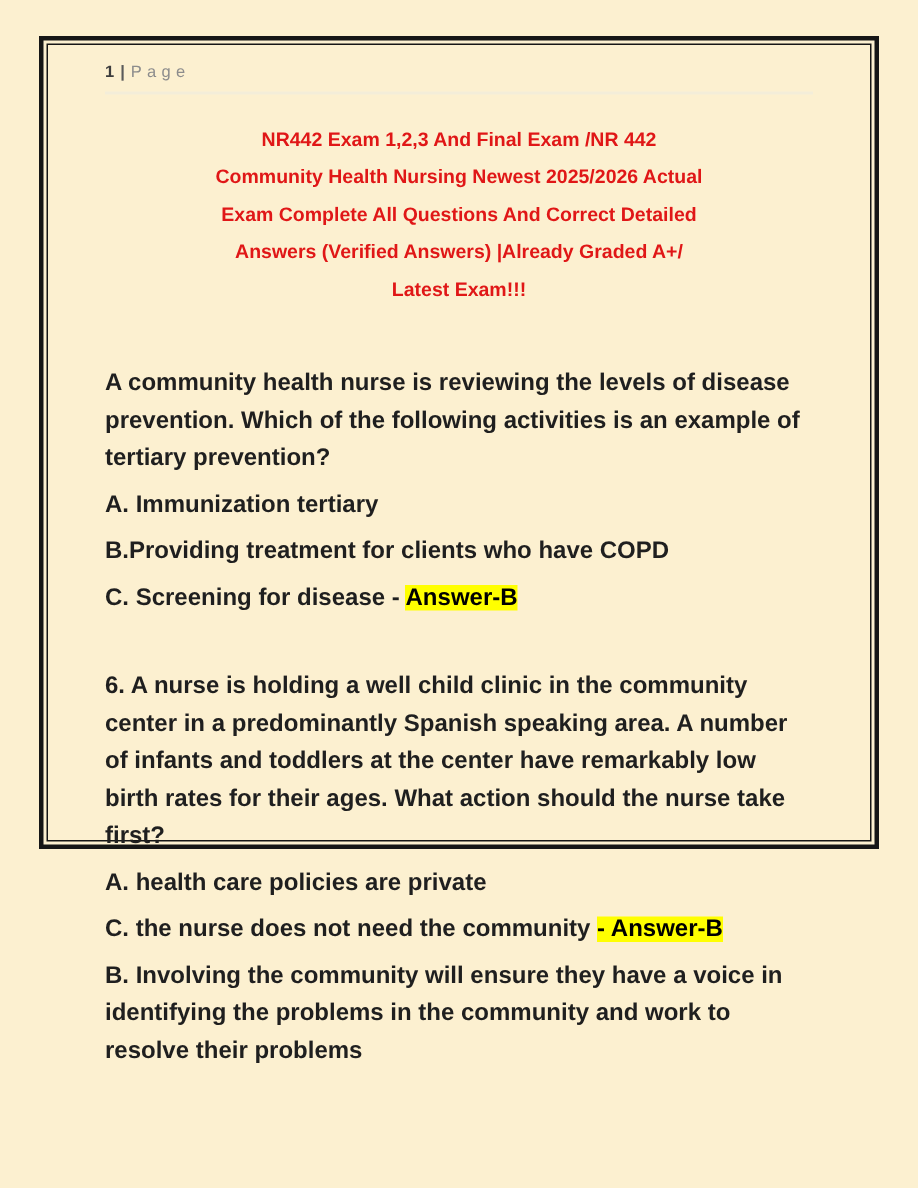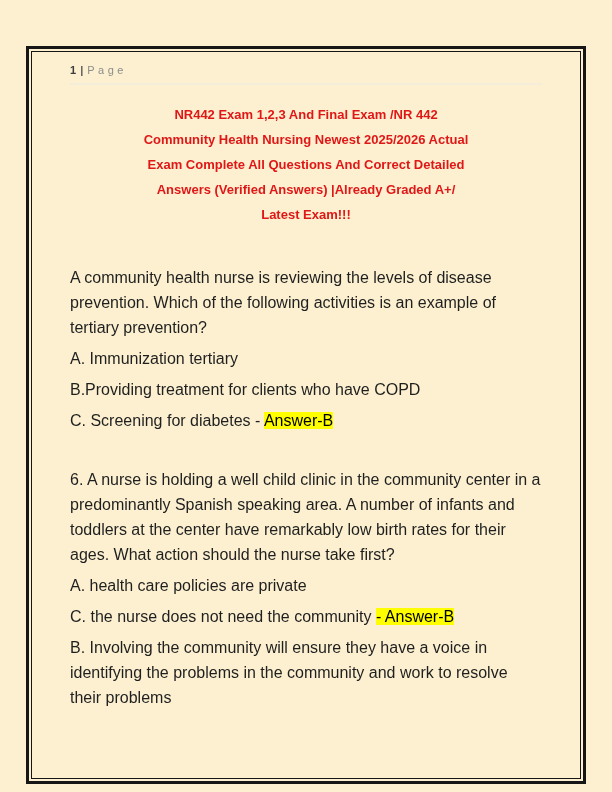--- a/index.html
+++ b/index.html
@@ -18,24 +18,23 @@
     background: var(--background);
     font-family: "Liberation Sans", sans-serif;
     position: relative;
     overflow: hidden;
   }
   .page-frame {
     position: absolute;
     left: 26px;
     top: 24px;
     width: 560px;
-    height: 738px;
+    height: 542px;
     border: 3px solid var(--frame);
     padding: 2px;
-    margin-top: 22px;
   }
   .page-frame-inner {
     width: 100%;
     height: 100%;
     border: 1px solid var(--frame);
     padding: 6px 38px 0 38px;
   }
   .header-row {
     padding: 6px 0 6px 0;
     border-bottom: 2px solid #f3edd9;
@@ -65,20 +64,21 @@
     color: var(--title);
   }
   .title-line { white-space: nowrap; }
   .qa-section { margin-top: 38px; }
   .question-block.second { margin-top: 34px; }
   .para {
     margin: 0 0 6px 0;
     font-size: 16px;
     line-height: 25px;
     color: var(--text);
+    font-weight: bold;
   }
   .hl {
     background: var(--highlight);
     color: #000;
     text-align: right;
   }
 </style>
 </head>
 <body>
 
@@ -96,21 +96,21 @@
       <div class="title-line">Answers (Verified Answers) |Already Graded A+/</div>
       <div class="title-line">Latest Exam!!!</div>
     </div>
 
     <div class="qa-section">
 
       <div class="question-block">
         <p class="para">A community health nurse is reviewing the levels of disease prevention. Which of the following activities is an example of tertiary prevention?</p>
         <p class="para"><span>A. Immunization tertiary</span></p>
         <p class="para"><span>B.Providing treatment for clients who have COPD</span></p>
-        <p class="para"><span>C. Screening for diabetes - </span><span class="hl">Answer-B</span></p>
+        <p class="para"><span>C. Screening for disease - </span><span class="hl">Answer-B</span></p>
       </div>
 
       <div class="question-block second">
         <p class="para">6. A nurse is holding a well child clinic in the community center in a predominantly Spanish speaking area. A number of infants and toddlers at the center have remarkably low birth rates for their ages. What action should the nurse take first?</p>
         <p class="para"><span>A. health care policies are private</span></p>
         <p class="para"><span>C. the nurse does not need the community </span><span class="hl">- Answer-B</span></p>
         <p class="para"><span>B. Involving the community will ensure they have a voice in identifying the problems in the community and work to resolve their problems</span></p>
       </div>
 
     </div>

